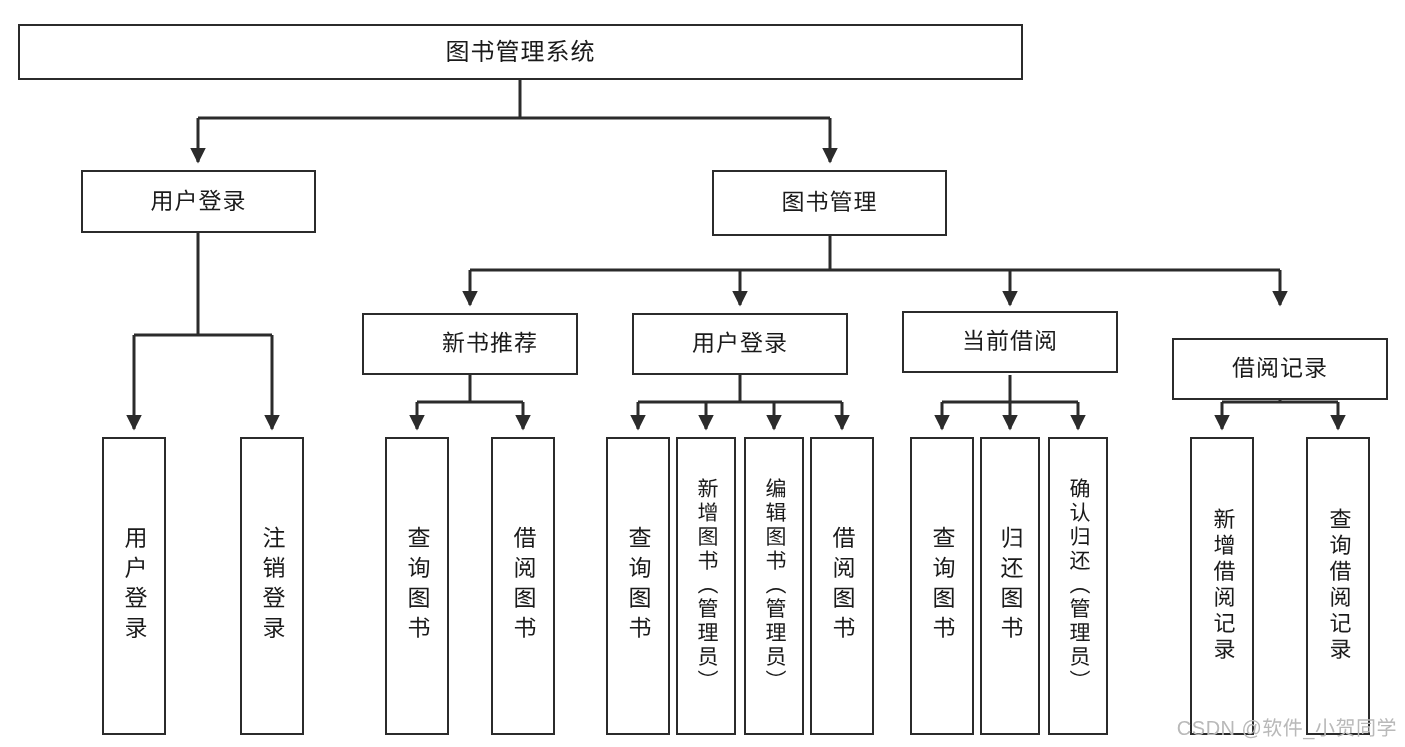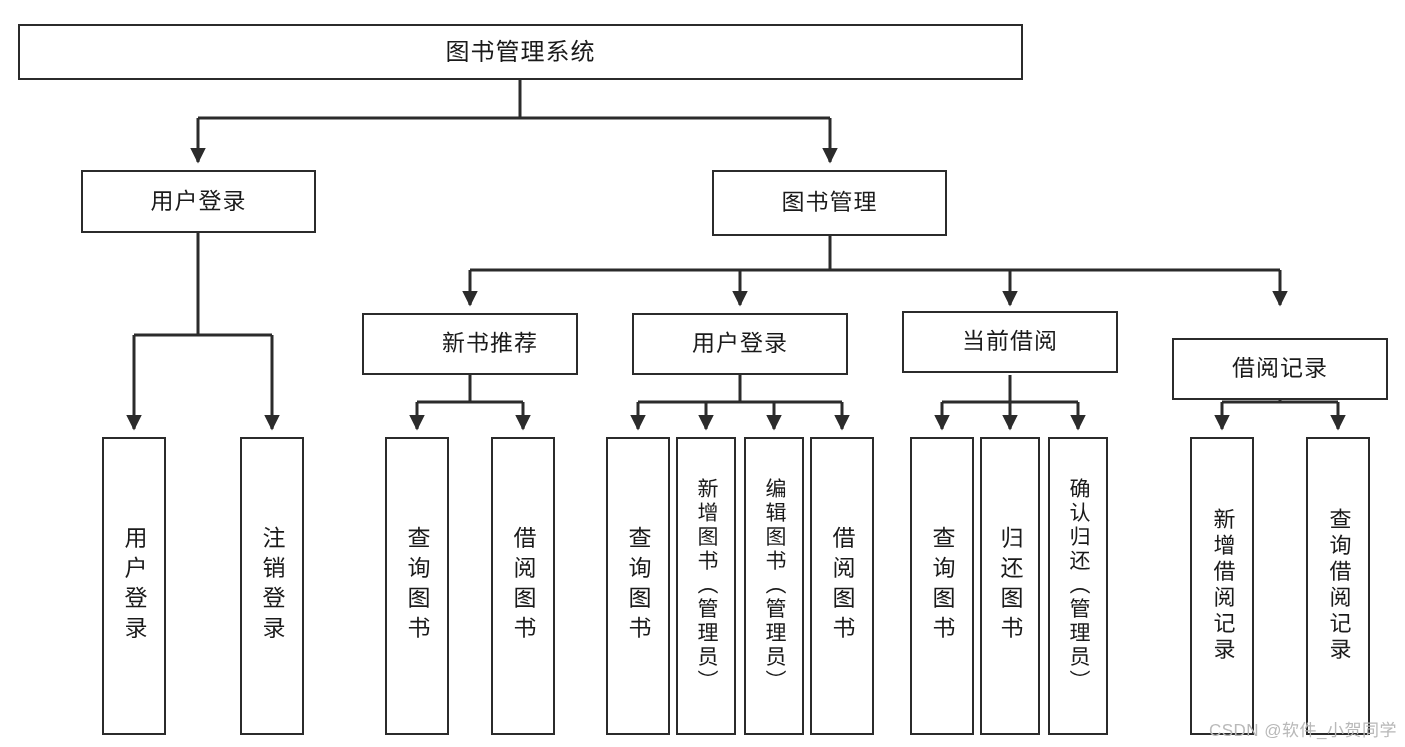--- a/index.html
+++ b/index.html
@@ -52,21 +52,21 @@
     line-height: 1.05;
     padding-top: 6px;
     padding-bottom: 6px;
     text-align: center;
     white-space: nowrap;
   }
   .watermark {
     position: absolute;
     right: 8px;
     bottom: 6px;
-    font-size: 17px;
+    font-size: 20px;
     color: #b9b9b9;
     letter-spacing: 0.5px;
     white-space: nowrap;
   }
 </style>
 </head>
 <body>
 
 <div id="canvas">
 

